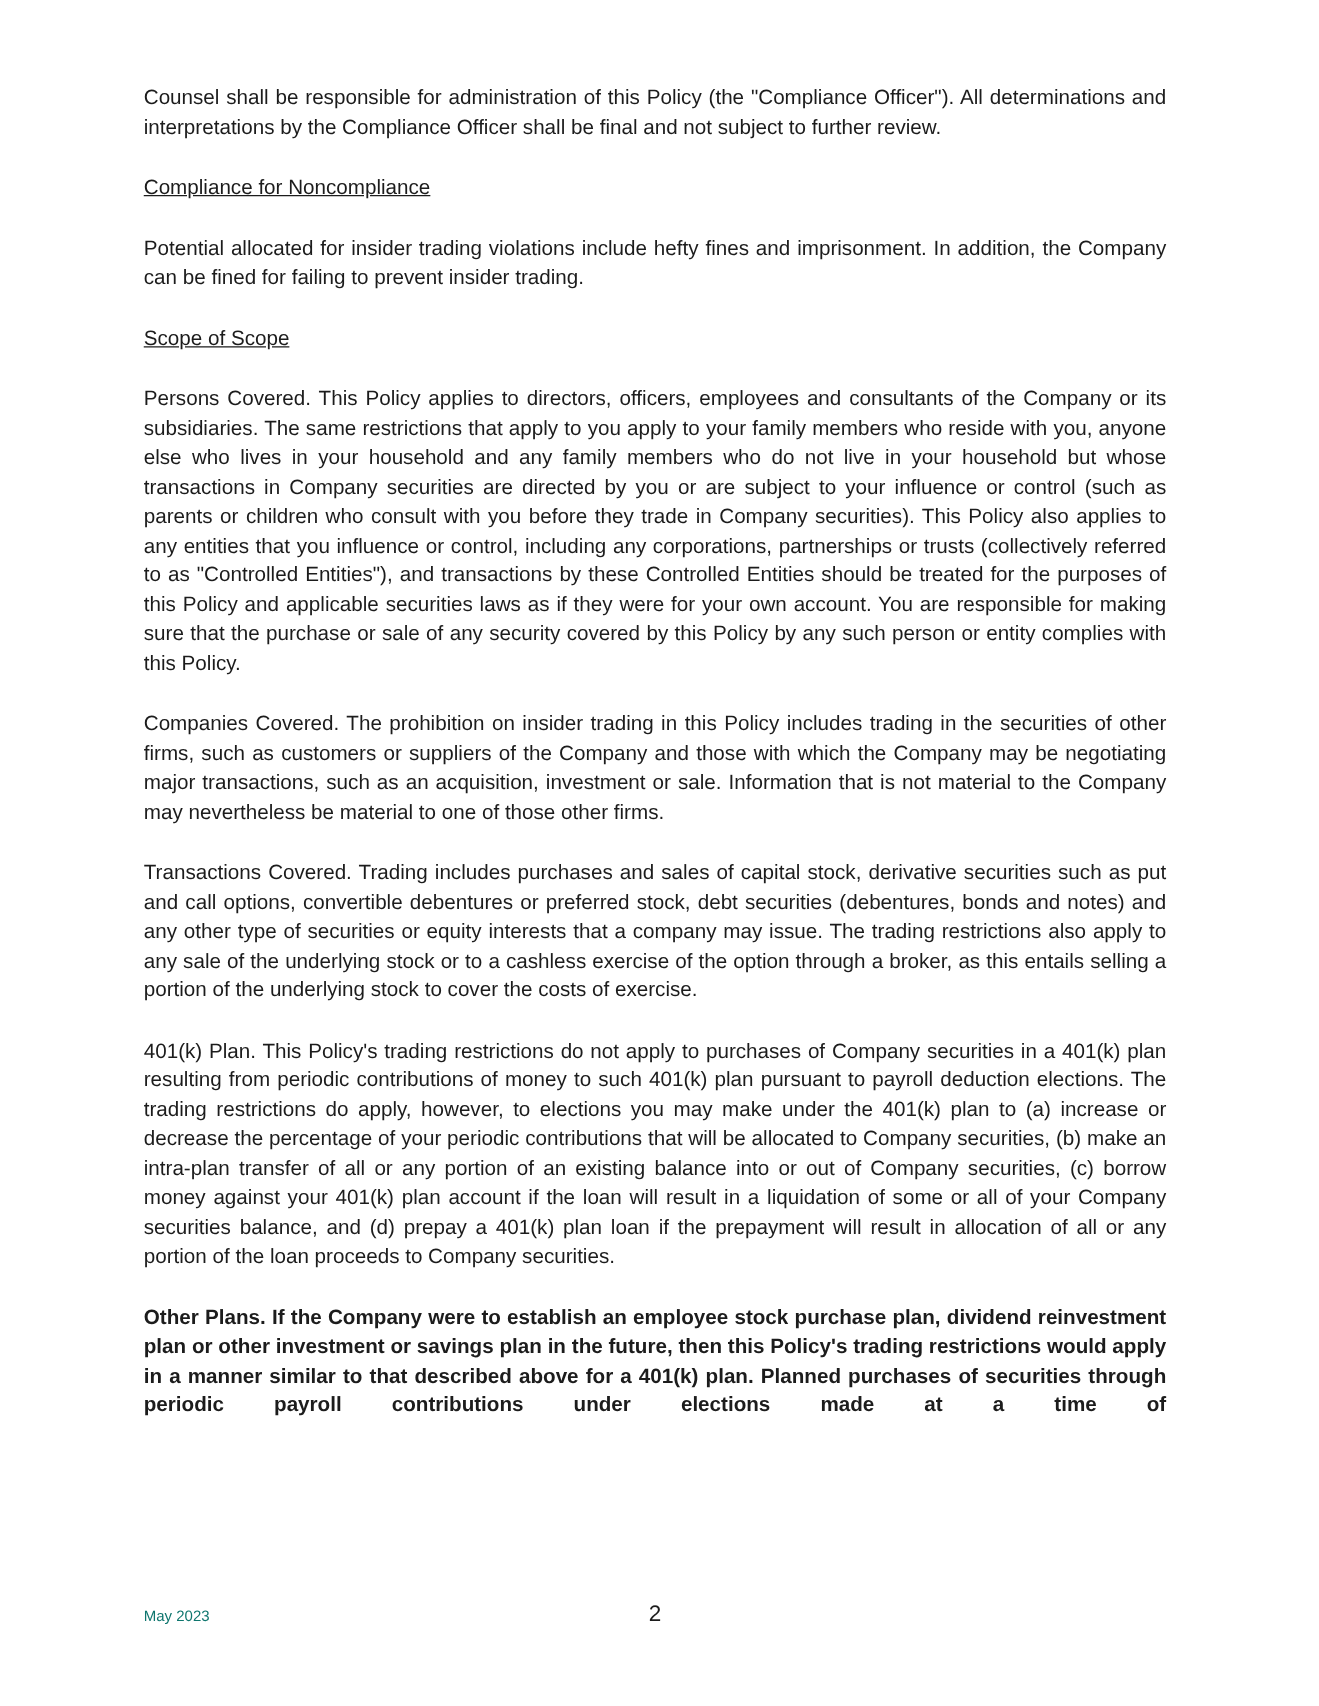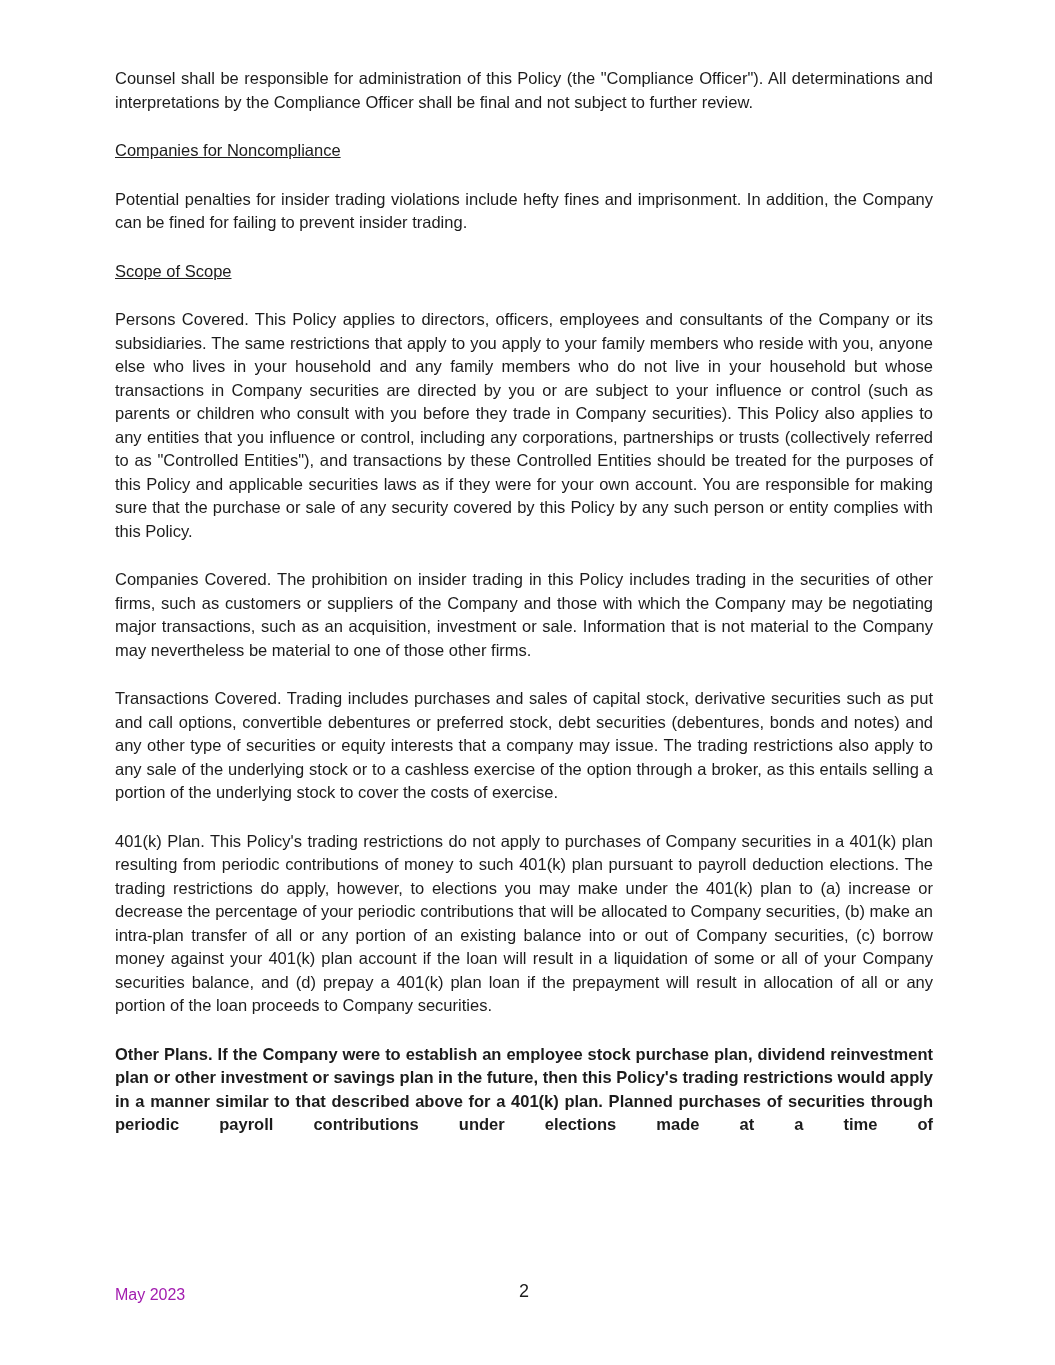--- a/index.html
+++ b/index.html
@@ -39,41 +39,41 @@
     position: absolute;
     left: 115px;
     width: 818px;
     top: 1281px;
     height: 24px;
   }
   .footer-date {
     position: absolute;
     left: 0;
     top: 5px;
-    font-size: 16px;
-    color: #a21caf;
+    font-size: 12px;
+    color: #0f766e;
   }
   .footer-page {
     position: absolute;
     left: 0;
     width: 100%;
     top: 0;
     text-align: center;
     font-size: 18px;
     color: #1c1c1c;
   }
 </style>
 </head>
 <body>
 
 <div class="page">
   <div class="content">
     <p class="para">Counsel shall be responsible for administration of this Policy (the "Compliance Officer"). All determinations and interpretations by the Compliance Officer shall be final and not subject to further review.</p>
-    <h2 class="heading">Companies for Noncompliance</h2>
-    <p class="para">Potential penalties for insider trading violations include hefty fines and imprisonment. In addition, the Company can be fined for failing to prevent insider trading.</p>
+    <h2 class="heading">Compliance for Noncompliance</h2>
+    <p class="para">Potential allocated for insider trading violations include hefty fines and imprisonment. In addition, the Company can be fined for failing to prevent insider trading.</p>
     <h2 class="heading">Scope of Scope</h2>
     <p class="para">Persons Covered. This Policy applies to directors, officers, employees and consultants of the Company or its subsidiaries. The same restrictions that apply to you apply to your family members who reside with you, anyone else who lives in your household and any family members who do not live in your household but whose transactions in Company securities are directed by you or are subject to your influence or control (such as parents or children who consult with you before they trade in Company securities). This Policy also applies to any entities that you influence or control, including any corporations, partnerships or trusts (collectively referred to as "Controlled Entities"), and transactions by these Controlled Entities should be treated for the purposes of this Policy and applicable securities laws as if they were for your own account. You are responsible for making sure that the purchase or sale of any security covered by this Policy by any such person or entity complies with this Policy.</p>
     <p class="para">Companies Covered. The prohibition on insider trading in this Policy includes trading in the securities of other firms, such as customers or suppliers of the Company and those with which the Company may be negotiating major transactions, such as an acquisition, investment or sale. Information that is not material to the Company may nevertheless be material to one of those other firms.</p>
     <p class="para">Transactions Covered. Trading includes purchases and sales of capital stock, derivative securities such as put and call options, convertible debentures or preferred stock, debt securities (debentures, bonds and notes) and any other type of securities or equity interests that a company may issue. The trading restrictions also apply to any sale of the underlying stock or to a cashless exercise of the option through a broker, as this entails selling a portion of the underlying stock to cover the costs of exercise.</p>
     <p class="para">401(k) Plan. This Policy's trading restrictions do not apply to purchases of Company securities in a 401(k) plan resulting from periodic contributions of money to such 401(k) plan pursuant to payroll deduction elections. The trading restrictions do apply, however, to elections you may make under the 401(k) plan to (a) increase or decrease the percentage of your periodic contributions that will be allocated to Company securities, (b) make an intra-plan transfer of all or any portion of an existing balance into or out of Company securities, (c) borrow money against your 401(k) plan account if the loan will result in a liquidation of some or all of your Company securities balance, and (d) prepay a 401(k) plan loan if the prepayment will result in allocation of all or any portion of the loan proceeds to Company securities.</p>
     <p class="para para-continued">Other Plans. If the Company were to establish an employee stock purchase plan, dividend reinvestment plan or other investment or savings plan in the future, then this Policy's trading restrictions would apply in a manner similar to that described above for a 401(k) plan. Planned purchases of securities through periodic payroll contributions under elections made at a time of</p>
   </div>
   <div class="footer">
     <span class="footer-date">May 2023</span>
     <span class="footer-page">2</span>

